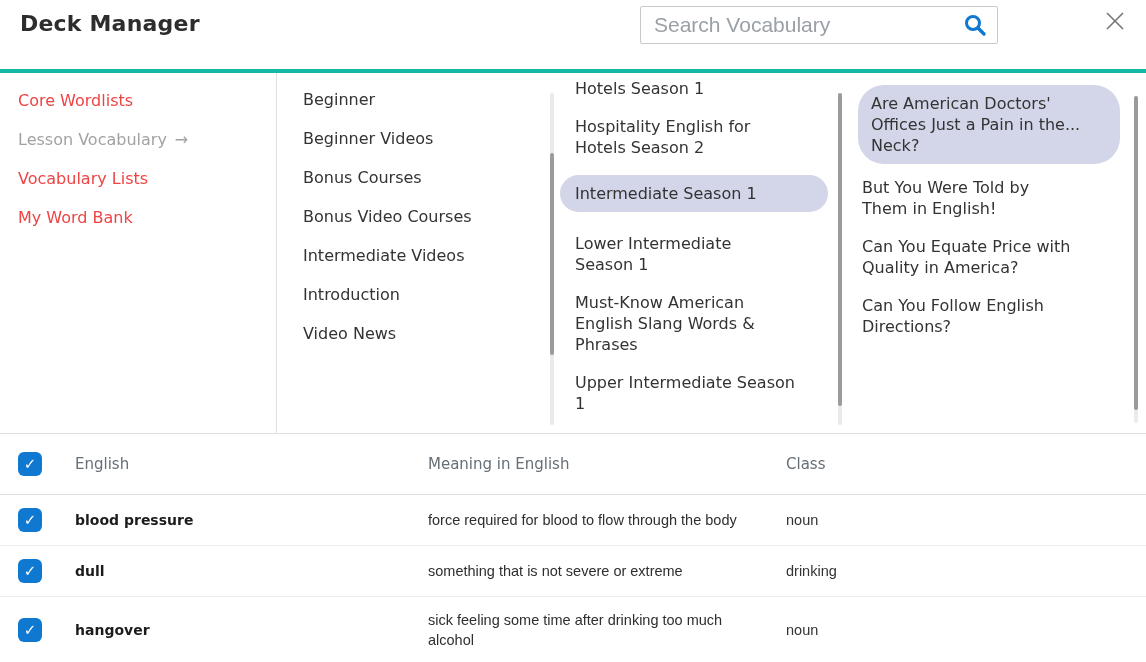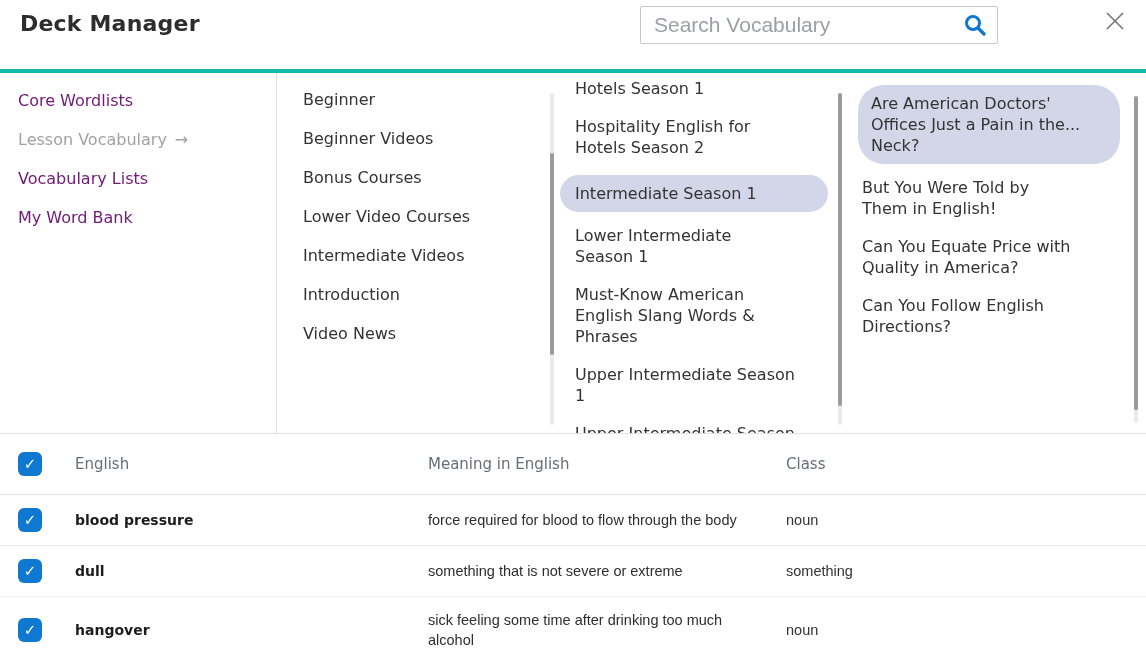--- a/index.html
+++ b/index.html
@@ -21,32 +21,32 @@
 
   
   .browser{position:relative;height:360px;border-bottom:1px solid #e0e0e0;
            display:flex;overflow:hidden;}
   .col{box-sizing:border-box;overflow:hidden;}
   .col1{width:277px;border-right:1px solid #e0e0e0;padding:18px 0 0 18px;}
   .col2{width:278px;padding:17px 0 0 26px;}
   .col3{width:288px;padding:5px 0 0 20px;}
   .col4{flex:1;padding:12px 0 0 19px;}
 
-  .nav-item{font-size:16px;line-height:20px;margin-bottom:19px;color:#701a75;cursor:pointer;}
+  .nav-item{font-size:16px;line-height:20px;margin-bottom:19px;color:#ef4444;cursor:pointer;}
   .nav-item.sel{color:#a2a2a2;}
   .nav-item .arrow{margin-left:8px;color:#a2a2a2;}
 
   .lvl-item{font-size:16px;line-height:19px;margin-bottom:20px;color:#333;cursor:pointer;}
   .col2 .pill{background:var(--pill,#d3d6e9);border-radius:20px;width:237px;
               padding:10px 0 10px 15px;margin:-10px 0 10px -15px;}
 
   .li-item{font-size:16px;line-height:21px;margin-bottom:17px;color:#333;
            white-space:pre-line;cursor:pointer;}
   .col3 .pill{background:var(--pill,#d3d6e9);border-radius:19px;width:253px;
-              padding:8px 0 8px 15px;margin:0 0 13px -15px;}
+              padding:8px 0 8px 15px;margin:0 0 21px -15px;}
   .col4 .pill{background:var(--pill,#d3d6e9);border-radius:26px;width:249px;
               padding:8px 0 8px 13px;margin:0 0 13px -4px;}
 
   .sb{position:absolute;width:4px;background:#eaeaea;border-radius:2px;}
   .sb .thumb{position:absolute;left:0;width:4px;background:#9b9b9b;border-radius:2px;}
 
   
   .trow,.thead{display:grid;grid-template-columns:75px 353px 358px 1fr;align-items:center;}
   .thead{height:60px;border-bottom:1px solid #e0e0e0;}
   .th{font-size:15px;color:#666e76;}
@@ -86,21 +86,21 @@
     <div class="col col1" id="col-sidebar">
         <div class="nav-item">Core Wordlists</div>
         <div class="nav-item sel">Lesson Vocabulary<span class="arrow">→</span></div>
         <div class="nav-item">Vocabulary Lists</div>
         <div class="nav-item">My Word Bank</div>
       </div>
     <div class="col col2" id="col-levels">
         <div class="lvl-item">Beginner</div>
         <div class="lvl-item">Beginner Videos</div>
         <div class="lvl-item">Bonus Courses</div>
-        <div class="lvl-item">Lower Video Courses</div>
+        <div class="lvl-item">Bonus Video Courses</div>
         <div class="lvl-item">Intermediate Videos</div>
         <div class="lvl-item">Introduction</div>
         <div class="lvl-item">Video News</div>
       </div>
     <div class="col col3" id="col-seasons">
         <div class="li-item">Hotels Season 1</div>
         <div class="li-item">Hospitality English for
 Hotels Season 2</div>
         <div class="li-item pill">Intermediate Season 1</div>
         <div class="li-item">Lower Intermediate
@@ -158,21 +158,21 @@
           <div class="tclass">noun</div>
         </div>
         <div class="trow">
           <div class="cbcell">
             <div class="cb">
               <span class="tick">✓</span>
             </div>
           </div>
           <div class="tword">dull</div>
           <div class="tmeaning">something that is not severe or extreme</div>
-          <div class="tclass">something</div>
+          <div class="tclass">drinking</div>
         </div>
         <div class="trow">
           <div class="cbcell">
             <div class="cb">
               <span class="tick">✓</span>
             </div>
           </div>
           <div class="tword">hangover</div>
           <div class="tmeaning">sick feeling some time after drinking too much
 alcohol</div>

